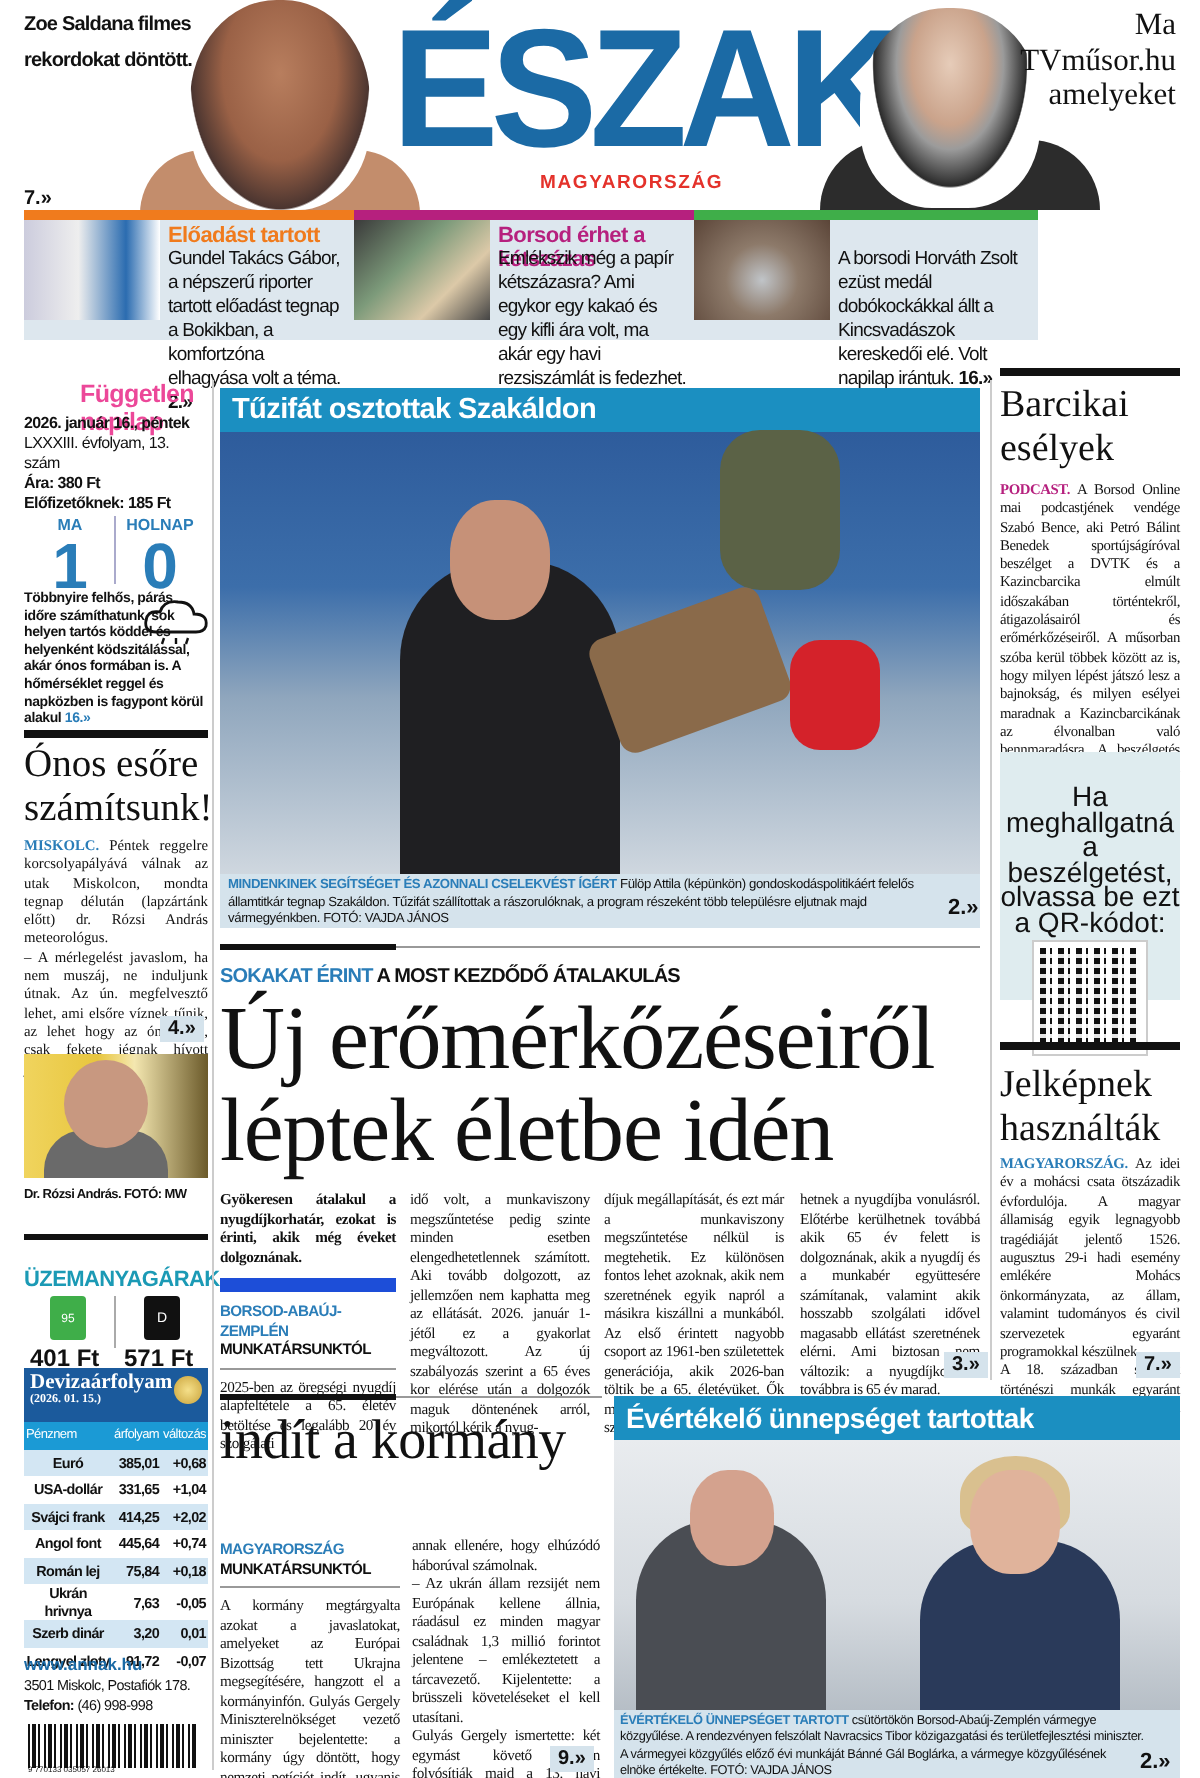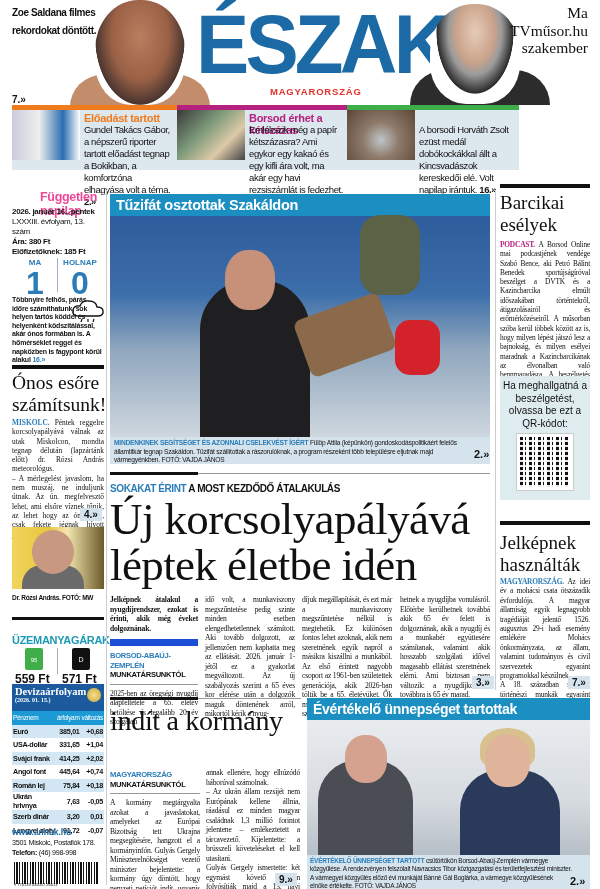--- a/index.html
+++ b/index.html
@@ -43,21 +43,21 @@
   .pageref { background: #d5e3ec; font-weight: bold; font-size: 10px; padding: 1px 4px; }
   .photo-rozsi { left: 12px; top: 527px; width: 92px; height: 62px; background: linear-gradient(90deg, #f0d45e 0%, #e8c63e 40%, #f4e7b0 60%, #6b5a2a 100%); }
   .rozsi-head { left: 32px; top: 530px; width: 42px; height: 44px; background: #c89880; border-radius: 50%; }
   .rozsi-body { left: 22px; top: 565px; width: 62px; height: 24px; background: #6a6a6a; border-radius: 20px 20px 0 0; }
   .caption-small { font-size: 6.5px; font-weight: bold; }
   .fuel-title { top: 634px; color: #1b9ab5; font-weight: bold; font-size: 11px; letter-spacing: -0.3px; }
   .pump { width: 18px; height: 22px; border-radius: 2px; }
   .fuel-price { font-weight: bold; font-size: 12px; }
   .fx-head { left: 12px; top: 684px; width: 92px; height: 27px; background: #1b5a9c; color: #fff; }
   .fx-table { left: 12px; top: 711px; width: 92px; border-collapse: collapse; font-size: 7.2px; font-weight: bold; letter-spacing: -0.3px; }
-  .fx-table td, .fx-table th { height: 13.5px; padding: 0 1px; }
+  .fx-table td, .fx-table th { height: 13.5px; padding: 0 1px; text-align: center; }
   .fx-table th { background: #1b9ad5; color: #fff; font-weight: normal; font-size: 6.5px; text-align: left; }
   .fx-table tr:nth-child(even) td { background: #d3e6f3; }
   .fx-table td.n { text-align: right; }
   .web { top: 827px; color: #1b6aa5; font-weight: bold; font-size: 8.5px; }
   .addr { top: 838px; font-size: 7.2px; line-height: 10px; }
   .barcode { left: 14px; top: 862px; width: 85px; height: 22px; background: repeating-linear-gradient(90deg, #111 0 1px, #fff 1px 2px, #111 2px 4px, #fff 4px 5px, #111 5px 6px, #fff 6px 8px); }
 
   
   .lead-head { left: 110px; top: 194px; width: 380px; height: 22px; background: #1b8fc1; color: #fff; font-weight: bold; font-size: 14.5px; padding: 3px 6px; }
   .lead-photo { left: 110px; top: 216px; width: 380px; height: 221px; background: linear-gradient(180deg, #2e5c9c 0%, #3c6eaa 35%, #8fa6bd 60%, #cfd7df 100%); overflow: hidden; }
@@ -74,21 +74,21 @@
   .col { font-size: 7.6px; line-height: 9.5px; text-align: justify; letter-spacing: -0.2px; }
 
   
   .nem-head { left: 110px; top: 705px; font-size: 28px; line-height: 31px; width: 190px; letter-spacing: -0.3px; }
 
   
   .right-col { left: 500px; width: 90px; }
   .barc-title { top: 192px; font-size: 19px; line-height: 22px; }
   .barc-body { top: 240px; font-size: 7.4px; line-height: 9.3px; text-align: justify; letter-spacing: -0.2px; }
   .qr-box { left: 500px; top: 376px; width: 90px; height: 124px; background: #dfecef; text-align: center; }
-  .qr-text { font-size: 10px; line-height: 12.5px; padding-top: 4px; }
+  .qr-text { font-size: 14px; line-height: 12.5px; padding-top: 16px; }
   .qr { margin: 4px auto 0; width: 56px; height: 56px; background:
      repeating-linear-gradient(90deg, #111 0 3px, #fff 3px 5px, #111 5px 6px, #fff 6px 9px),
      #fff; position: relative; border: 3px solid #fff; outline: 1px solid #ccc; }
   .qr::after { content: ""; position: absolute; inset: 0; background: repeating-linear-gradient(0deg, rgba(255,255,255,0.9) 0 2px, transparent 2px 5px); }
   .jel-title { top: 532px; font-size: 19px; line-height: 22px; }
   .jel-body { top: 577px; font-size: 7.4px; line-height: 9.4px; text-align: justify; letter-spacing: -0.2px; }
 
   
   .bot-head { left: 307px; top: 698px; width: 283px; height: 22px; background: #1b8fc1; color: #fff; font-weight: bold; font-size: 14px; padding: 3px 6px; }
   .bot-photo { left: 307px; top: 720px; width: 283px; height: 135px; background: linear-gradient(180deg, #e9ecef 0%, #d6dbe0 60%, #b6bec6 100%); overflow: hidden; }
@@ -106,21 +106,21 @@
 <div class="abs mast-left-ref">7.»</div>
 <div class="abs zoe-body"></div>
 <div class="abs zoe photo-person"></div>
 <div class="abs logo">ÉSZAK</div>
 <div class="abs logo-sub">MAGYARORSZÁG</div>
 <div class="abs harrison-body"></div>
 <div class="abs harrison photo-person"></div>
 <div class="abs mast-right serif">
   <div>Ma</div>
   <div>TVműsor.hu</div>
-  <div>szakember</div>
+  <div>amelyeket</div>
 </div>
 
 <div class="abs teaser-bar" style="left:12px;width:165px;background:#f07b1d;"></div>
 <div class="abs teaser-bar" style="left:177px;width:170px;background:#b6207e;"></div>
 <div class="abs teaser-bar" style="left:347px;width:172px;background:#3fae49;"></div>
 
 <div class="abs teaser" style="left:12px;width:165px;">
   <div class="thumb" style="background:linear-gradient(90deg,#ccd 0%,#eee 40%,#2b6cb0 75%,#fff 100%);"></div>
   <div class="t-title cond" style="color:#f07b1d;">Előadást tartott</div>
   <div class="t-body cond"><span>Gundel Takács Gábor, a népszerű riporter tartott előadást tegnap a Bokikban, a komfortzóna elhagyása volt a téma.</span> <b>2.»</b></div>
@@ -166,21 +166,21 @@
 <div class="abs photo-rozsi"></div>
 <div class="abs rozsi-body"></div>
 <div class="abs rozsi-head"></div>
 <div class="abs caption-small cond" style="left:12px;top:594px;">Dr. Rózsi András. FOTÓ: MW</div>
 
 <div class="abs rule-thick" style="left:12px;top:617px;width:92px;height:3px;"></div>
 <div class="abs left-col fuel-title cond">ÜZEMANYAGÁRAK</div>
 <div class="abs pump" style="left:25px;top:648px;background:#3fae49;color:#fff;font-size:6px;text-align:center;padding-top:9px;"><span>95</span></div>
 <div class="abs" style="left:57px;top:648px;width:1px;height:26px;background:#aaa;"></div>
 <div class="abs pump" style="left:72px;top:648px;background:#111;color:#fff;font-size:7px;text-align:center;padding-top:8px;"><span>D</span></div>
-<div class="abs fuel-price" style="left:15px;top:672px;">559 Ft</div>
+<div class="abs fuel-price" style="left:15px;top:672px;">401 Ft</div>
 <div class="abs fuel-price" style="left:62px;top:672px;">571 Ft</div>
 
 <div class="abs fx-head" style="top:684px;">
   <div class="serif" style="font-size:10.5px;font-weight:bold;padding:2px 0 0 3px;">Devizaárfolyam</div>
   <div class="serif" style="font-size:6px;font-weight:bold;padding-left:3px;">(2026. 01. 15.)</div>
   <div style="position:absolute;right:3px;top:4px;width:14px;height:14px;border-radius:50%;background:radial-gradient(circle,#f5e08a,#c9a23a);"></div>
 </div>
 <table class="abs fx-table cond" style="top:711px;">
   <tbody>
       <tr>
@@ -252,26 +252,26 @@
   <span class="kicker">MINDENKINEK SEGÍTSÉGET ÉS AZONNALI CSELEKVÉST ÍGÉRT</span> <span>Fülöp Attila (képünkön) gondoskodáspolitikáért felelős államtitkár tegnap Szakáldon. Tűzifát szállítottak a rászorulóknak, a program részeként több településre eljutnak majd vármegyénkben. FOTÓ: VAJDA JÁNOS</span>
 </div>
 <div class="abs" style="left:474px;top:448px;font-weight:bold;font-size:11px;">2.»</div>
 
 <div class="abs rule-thick" style="left:110px;top:472px;width:88px;height:3px;"></div>
 <div class="abs rule-thin" style="left:198px;top:473px;width:292px;"></div>
 <div class="abs main-kicker cond">
   <span style="color:#2a7db8">SOKAKAT ÉRINT</span> <span>A MOST KEZDŐDŐ ÁTALAKULÁS</span>
 </div>
 <div class="abs main-head serif">
-  <div>Új korcsolyapályává</div>
+  <div>Új erőmérkőzéseiről</div>
   <div>léptek életbe idén</div>
 </div>
 
 <div class="abs col serif" style="left:110px;top:595px;width:88px;">
-  <b>Jelképnek átalakul a nyugdíjrendszer, ezokat is érinti, akik még éveket dolgoznának.</b>
+  <b>Gyökeresen átalakul a nyugdíjkorhatár, ezokat is érinti, akik még éveket dolgoznának.</b>
   <div style="border-top:7px solid #1d4ed8;margin-top:6px;padding-top:5px;">
     <div class="kicker cond">BORSOD-ABAÚJ-ZEMPLÉN</div>
     <div class="cond" style="font-weight:bold;font-size:7.6px;">MUNKATÁRSUNKTÓL</div>
   </div>
   <div style="border-top:1px solid #999;margin-top:4px;padding-top:4px;">2025-ben az öregségi nyugdíj alapfeltétele a 65. életév betöltése és legalább 20 év szolgálati</div>
 </div>
 <div class="abs col serif" style="left:205px;top:595px;width:90px;">idő volt, a munkaviszony megszűntetése pedig szinte minden esetben elengedhetetlennek számított. Aki tovább dolgozott, az jellemzően nem kaphatta meg az ellátását. 2026. január 1-jétől ez a gyakorlat megváltozott. Az új szabályozás szerint a 65 éves kor elérése után a dolgozók maguk döntenének arról, mikortól kérik a nyug-</div>
 <div class="abs col serif" style="left:302px;top:595px;width:90px;">díjuk megállapítását, és ezt már a munkaviszony megszűntetése nélkül is megtehetik. Ez különösen fontos lehet azoknak, akik nem szeretnének egyik napról a másikra kiszállni a munkából. Az első érintett nagyobb csoport az 1961-ben születettek generációja, akik 2026-ban töltik be a 65. életévüket. Ők már az új, rugalmas rendszer szerint dönt-</div>
 <div class="abs col serif" style="left:400px;top:595px;width:90px;">hetnek a nyugdíjba vonulásról. Előtérbe kerülhetnek továbbá akik 65 év felett is dolgoznának, akik a nyugdíj és a munkabér együttesére számítanak, valamint akik hosszabb szolgálati idővel magasabb ellátást szeretnének elérni. Ami biztosan nem változik: a nyugdíjkorhatár továbbra is 65 év marad.</div>
 <div class="abs pageref" style="left:472px;top:676px;">3.»</div>

